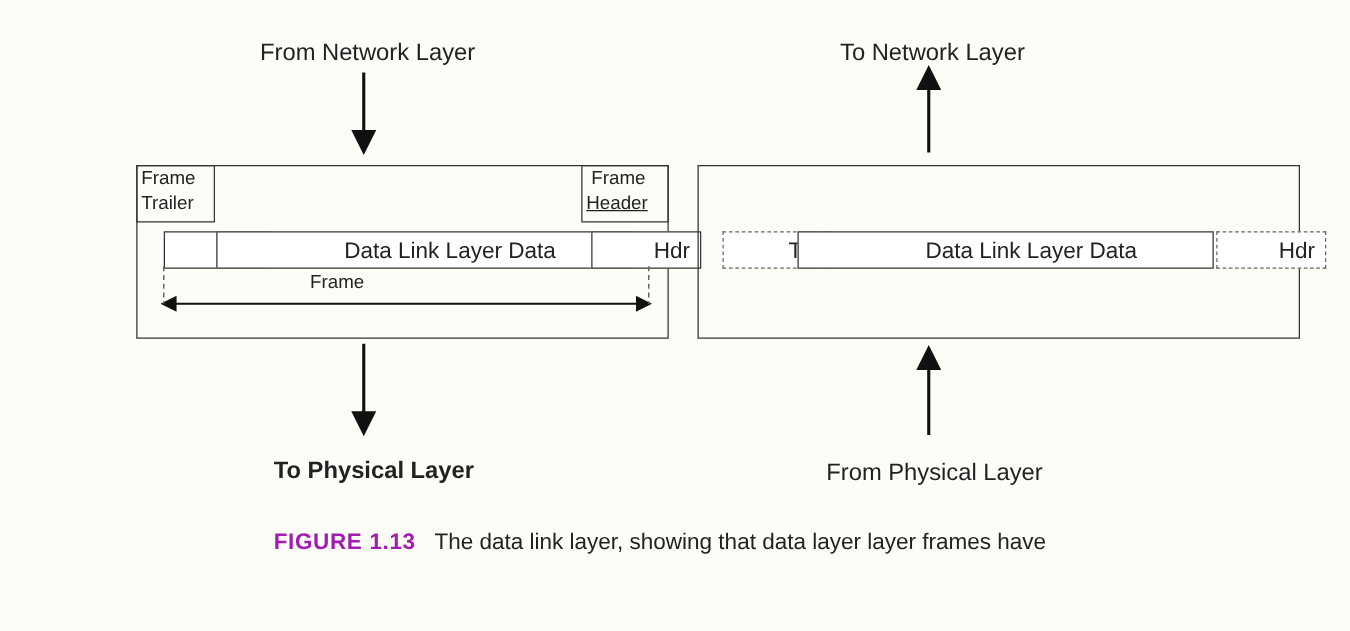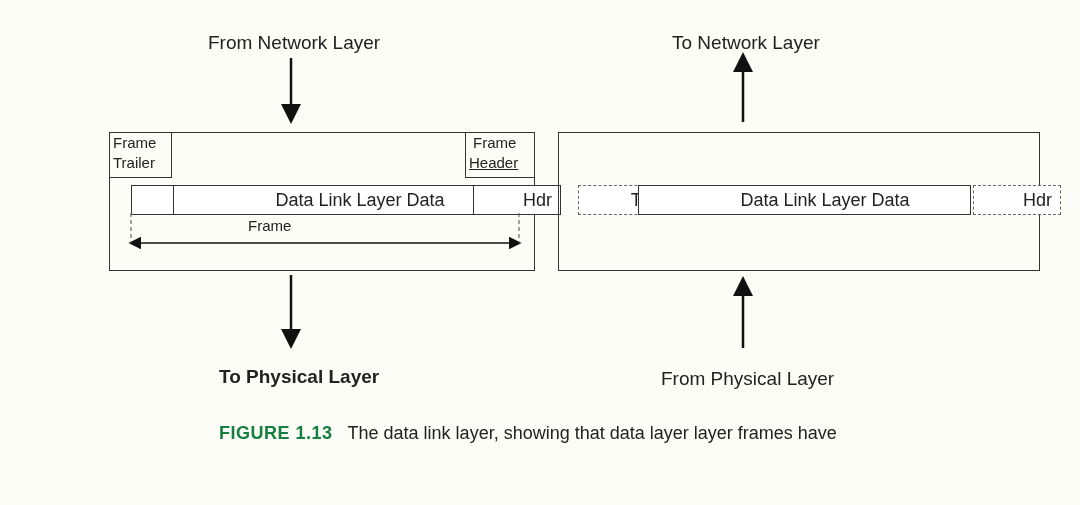--- a/index.html
+++ b/index.html
@@ -3,21 +3,21 @@
 <meta charset="utf-8">
 <style>
   html,body{margin:0;padding:0;width:1080px;height:505px;background:#fdfdf8;font-family:Arial,Helvetica,sans-serif;color:#222;}
   .stage{position:relative;width:1080px;height:505px;margin-left:33px;}
   .lbl{position:absolute;font-size:19px;white-space:nowrap;}
   .box{position:absolute;border:1.5px solid #333;background:transparent;}
   .cell{position:absolute;border:1.5px solid #333;background:#fff;text-align:right;font-size:18px;display:flex;align-items:center;justify-content:center;padding-left:41px;}
   .cell.dashed{border-style:dashed;border-color:#666;}
   .small{font-size:15px;}
   .caption{position:absolute;font-size:18px;line-height:1.5;}
-  .fignum{color:#15803d;font-weight:bold;letter-spacing:.5px;}
+  .fignum{color:#a21caf;font-weight:bold;letter-spacing:.5px;}
   svg.ov{position:absolute;left:0;top:0;pointer-events:none;}
 </style>
 </head>
 <body>
 
 <div class="stage">
 
   <div class="lbl" style="left:175px;top:32px;">From Network Layer</div>
   <div class="lbl" style="left:639px;top:32px;text-align:right;">To Network Layer</div>
 

